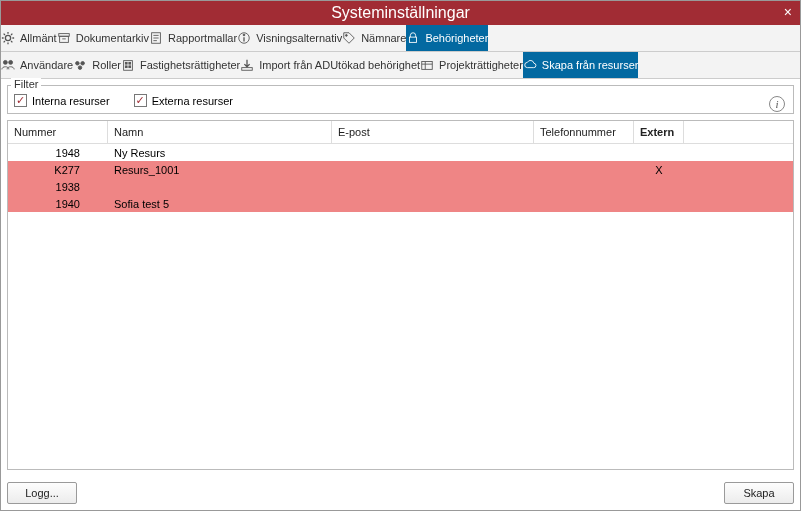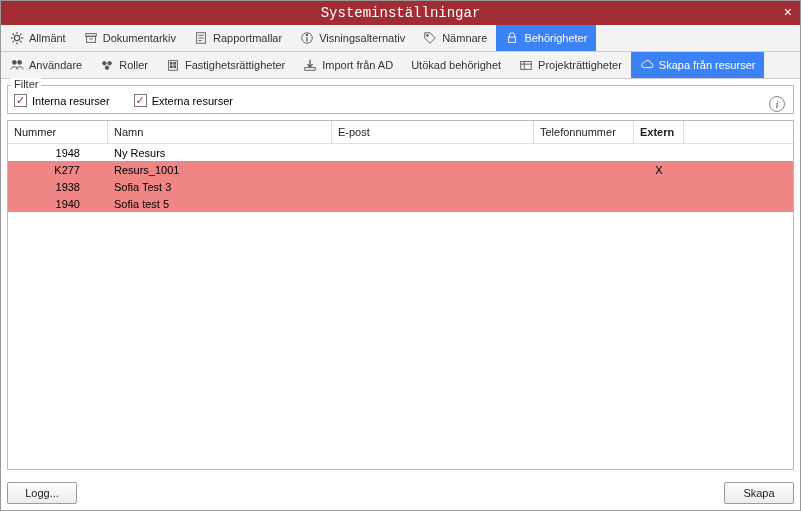--- a/index.html
+++ b/index.html
@@ -1,24 +1,24 @@
 <!DOCTYPE html>
 <html><head>
 <meta charset="utf-8">
 <style>
   * { box-sizing: border-box; margin: 0; padding: 0; font-family: Tahoma, Arial, sans-serif; font-size: 11px; }
   html, body { width: 801px; height: 511px; background: #fff; }
   .window { width: 801px; height: 511px; display: flex; flex-direction: column; border: 1px solid #999; }
   .titlebar { background: #a12c34; color: #fff; height: 24px; display: flex; align-items: center; justify-content: center; position: relative; }
-  .titlebar .title { font-size: 14px; font-family: Liberation Mono, monospace; }
+  .titlebar .title { font-size: 16px; }
   .titlebar .close { position: absolute; right: 8px; top: 3px; color: #fff; font-size: 14px; cursor: pointer; }
   .tabs1 { display: flex; background: #f3f3f3; border-bottom: 1px solid #ccc; height: 27px; }
   .tabs2 { display: flex; background: #f3f3f3; border-bottom: 1px solid #ccc; height: 27px; }
-  .tab { display: flex; align-items: center; padding: 0 9px; height: 26px; cursor: pointer; color: #333; gap: 5px; white-space: nowrap; }
-  .tab.active { background: #3b82f6; color: #fff; }
+  .tab { display: flex; align-items: center; padding: 0 0; height: 26px; cursor: pointer; color: #333; gap: 5px; white-space: nowrap; }
+  .tab.active { background: #0369a1; color: #fff; }
   .tab .ico { width: 14px; height: 14px; display: inline-flex; align-items: center; justify-content: center; }
   .tab.active .ico svg { fill: #fff; stroke: #fff; }
   .ico svg { fill: #555; stroke: #555; }
   .filter { border: 1px solid #bbb; margin: 6px 6px 0 6px; padding: 4px 6px 6px 6px; position: relative; }
   .filter .legend { position: absolute; top: -8px; left: 3px; background: #fff; padding: 0 3px; font-size: 11px; color: #333; }
   .filter .row { display: flex; align-items: center; gap: 24px; margin-top: 4px; }
   .check { display: flex; align-items: center; gap: 5px; cursor: pointer; }
   .check .box { width: 13px; height: 13px; border: 1px solid #777; background: #fff; display: inline-flex; align-items: center; justify-content: center; color: #a12c34; font-size: 11px; line-height: 1; }
   .info-icon { position: absolute; right: 8px; top: 10px; width: 16px; height: 16px; border: 1px solid #888; border-radius: 50%; display: flex; align-items: center; justify-content: center; font-style: italic; font-family: Georgia, serif; font-size: 11px; color: #555; cursor: pointer; }
   .grid-wrap { margin: 6px; border: 1px solid #bbb; flex: 1; display: flex; flex-direction: column; background: #fff; overflow: hidden; }
@@ -211,21 +211,20 @@
         </div>
         <div class="row-g hl">
           <div class="cell num-cell">K277</div>
           <div class="cell c-name">Resurs_1001</div>
           <div class="cell c-email"></div>
           <div class="cell c-phone"></div>
           <div class="cell c-ext">X</div>
         </div>
         <div class="row-g hl">
           <div class="cell num-cell">1938</div>
-          <div class="cell c-name">Sofia Test 3</div>
           <div class="cell c-email"></div>
           <div class="cell c-phone"></div>
           <div class="cell c-ext"></div>
         </div>
         <div class="row-g hl">
           <div class="cell num-cell">1940</div>
           <div class="cell c-name">Sofia test 5</div>
           <div class="cell c-email"></div>
           <div class="cell c-phone"></div>
           <div class="cell c-ext"></div>

